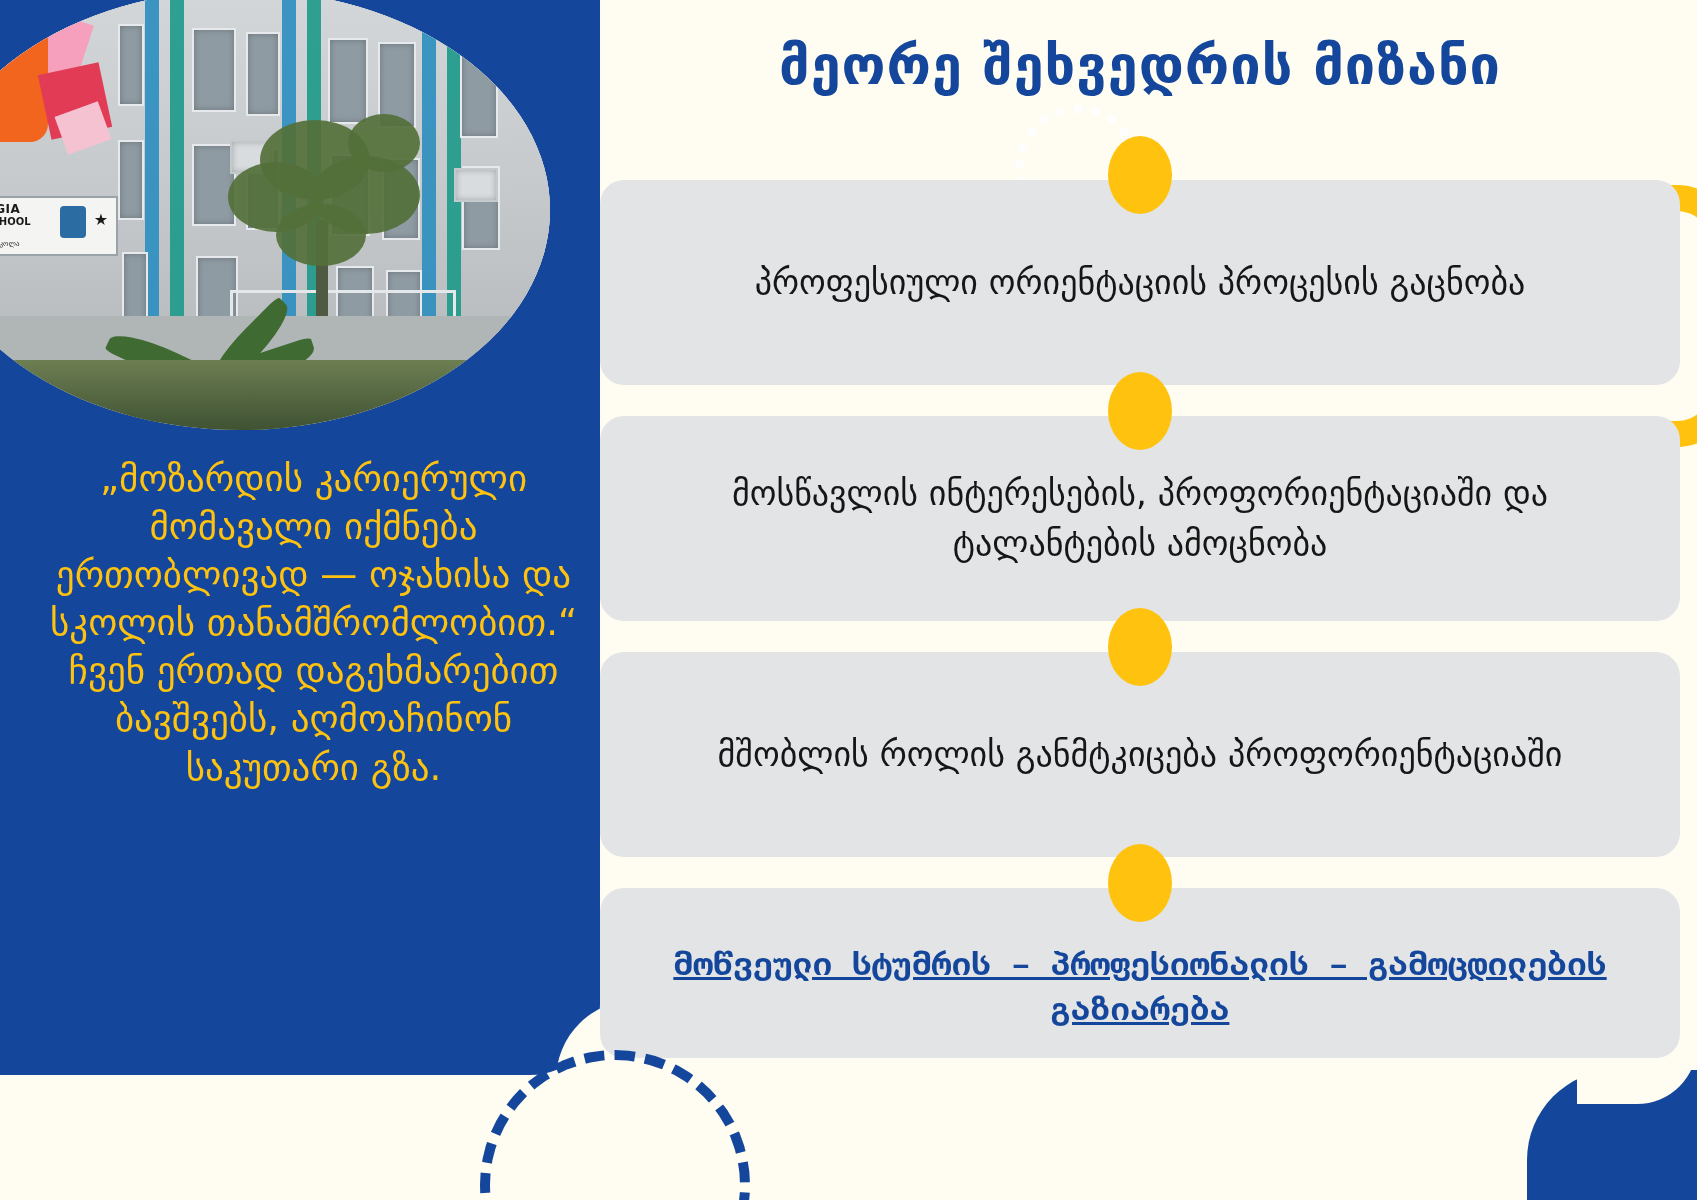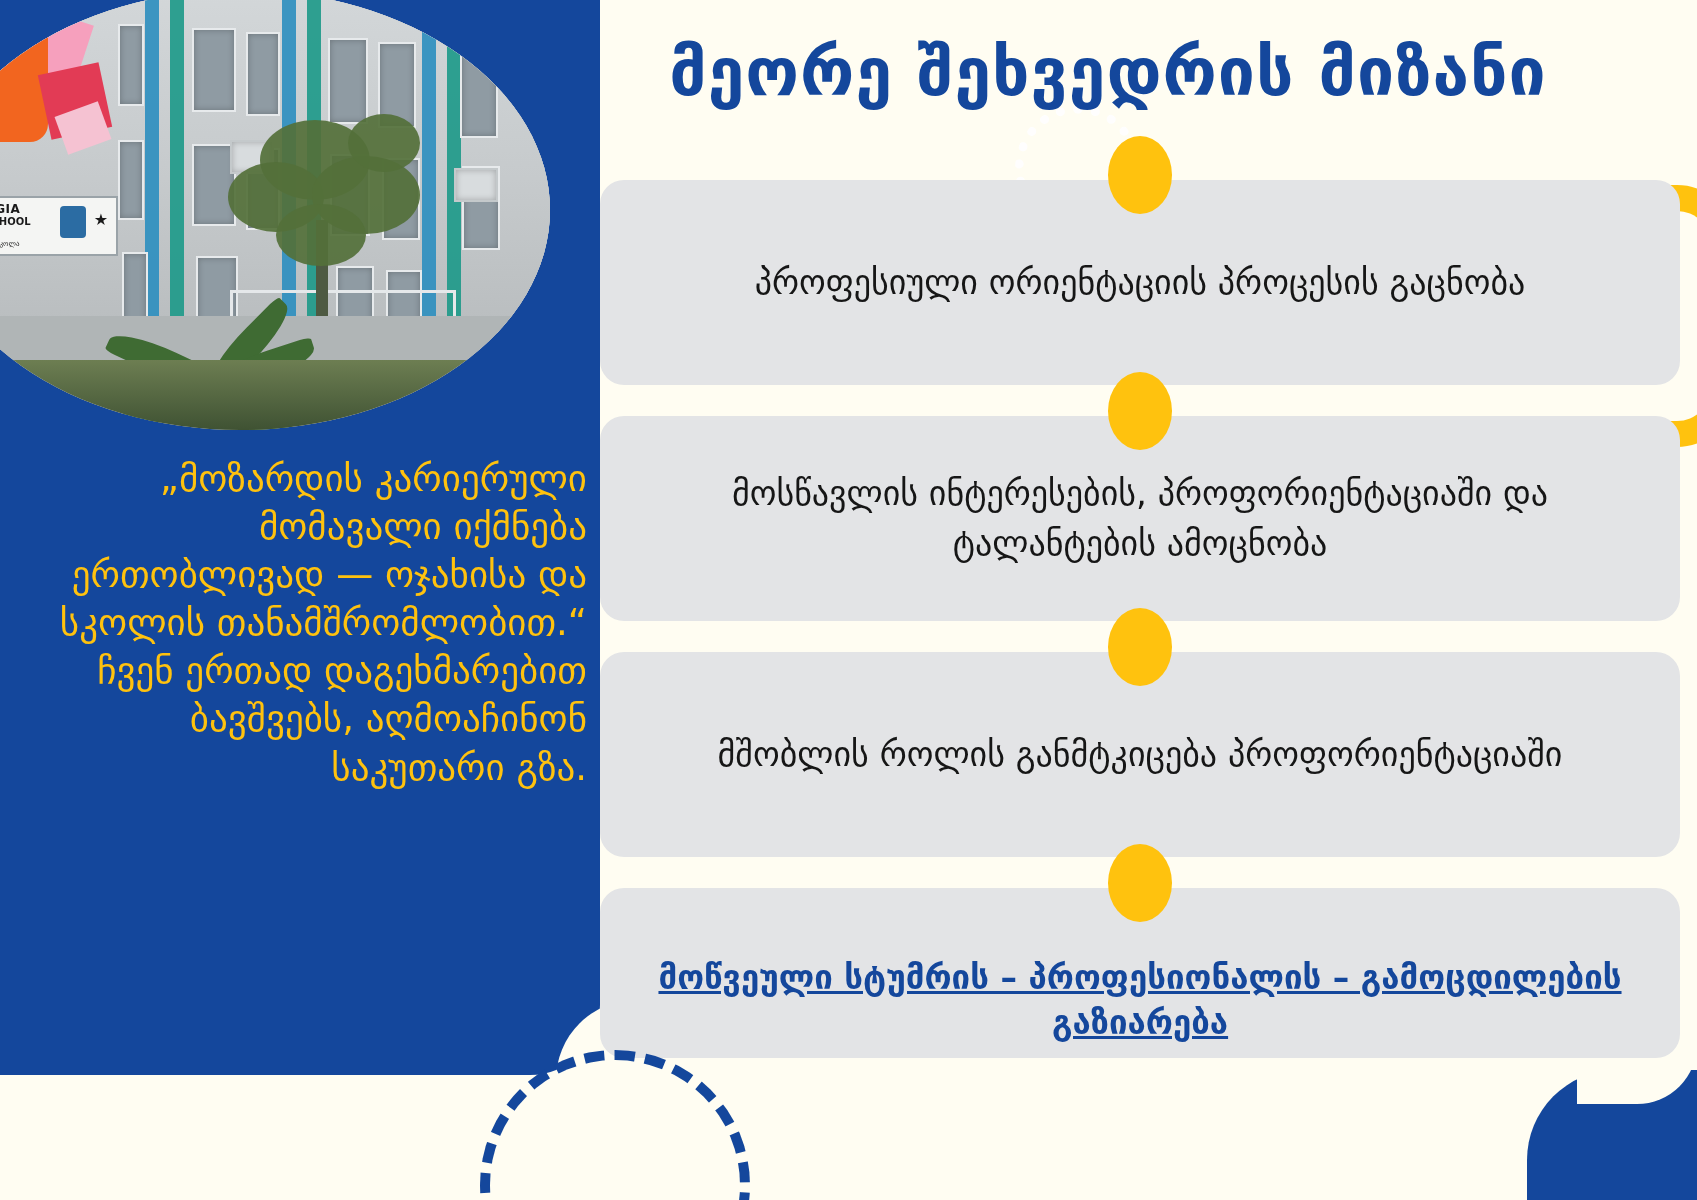--- a/index.html
+++ b/index.html
@@ -57,21 +57,21 @@
   .palm i{position:absolute;width:110px;height:28px;background:#3f6b33;border-radius:60% 10% 60% 10%;transform-origin:left center;}
   .shrub{position:absolute;left:0;bottom:0;width:100%;height:70px;background:linear-gradient(180deg,#6d7e52,#3f5233);}
   .walk{position:absolute;left:0;top:74%;width:100%;height:10%;background:#b0b5b6;}
   .rail{position:absolute;left:300px;top:300px;width:220px;height:46px;border:3px solid #e5e8ea;border-bottom:none;}
 
   .quote{
     position:absolute;left:0;top:455px;width:627px;
     padding:0 40px;box-sizing:border-box;
     color:#ffc20e;
     font-size:37px;line-height:1.30;
-    text-align:right;
+    text-align:center;
     font-weight:400;
     z-index:5;
   }
 
   
   .ring-dotted-top{
     position:absolute;left:1015px;top:105px;width:108px;height:108px;
     border:9px dotted #ffffff;border-radius:50%;z-index:1;opacity:.95;
   }
   .yellow-bracket{
@@ -88,43 +88,43 @@
     position:absolute;right:0;bottom:0;width:170px;height:130px;
     background:#14479c;border-top-left-radius:90px;z-index:2;
   }
   .white-corner-wedge{
     position:absolute;right:0;bottom:96px;width:120px;height:90px;
     background:#fffdf2;border-bottom-right-radius:60px;z-index:3;
   }
 
   
   .title{
-    position:absolute;left:568px;top:34px;width:1080px;
+    position:absolute;left:600px;top:34px;width:1080px;
     text-align:center;
-    color:#14479c;font-size:66px;font-weight:bold;letter-spacing:1px;
+    color:#14479c;font-size:54px;font-weight:bold;letter-spacing:1px;
     z-index:5;
   }
   .flow{position:absolute;left:600px;top:180px;width:1080px;z-index:4;}
   .step{position:relative;margin-bottom:31px;}
   .card{
     background:#e3e4e6;border-radius:24px;
     min-height:205px;
     display:flex;align-items:center;justify-content:center;
     padding:18px 46px;box-sizing:border-box;
   }
   .card-text{
     text-align:center;color:#161616;
     font-size:34px;line-height:1.45;font-weight:400;
   }
   .dot{
     position:absolute;left:50%;top:-44px;transform:translateX(-50%);
     width:64px;height:78px;background:#ffc20e;
     border-radius:50%;z-index:6;
   }
-  .card.last{min-height:170px;align-items:flex-end;padding-bottom:12px;}
+  .card.last{min-height:170px;align-items:flex-end;padding-bottom:23px;font-family:Liberation Mono, monospace;}
   .link-text{
     text-align:center;color:#14479c;font-weight:bold;
     font-size:33px;line-height:1.38;text-decoration:underline;
   }
 </style>
 </head>
 <body>
 
 <div id="stage">
 

